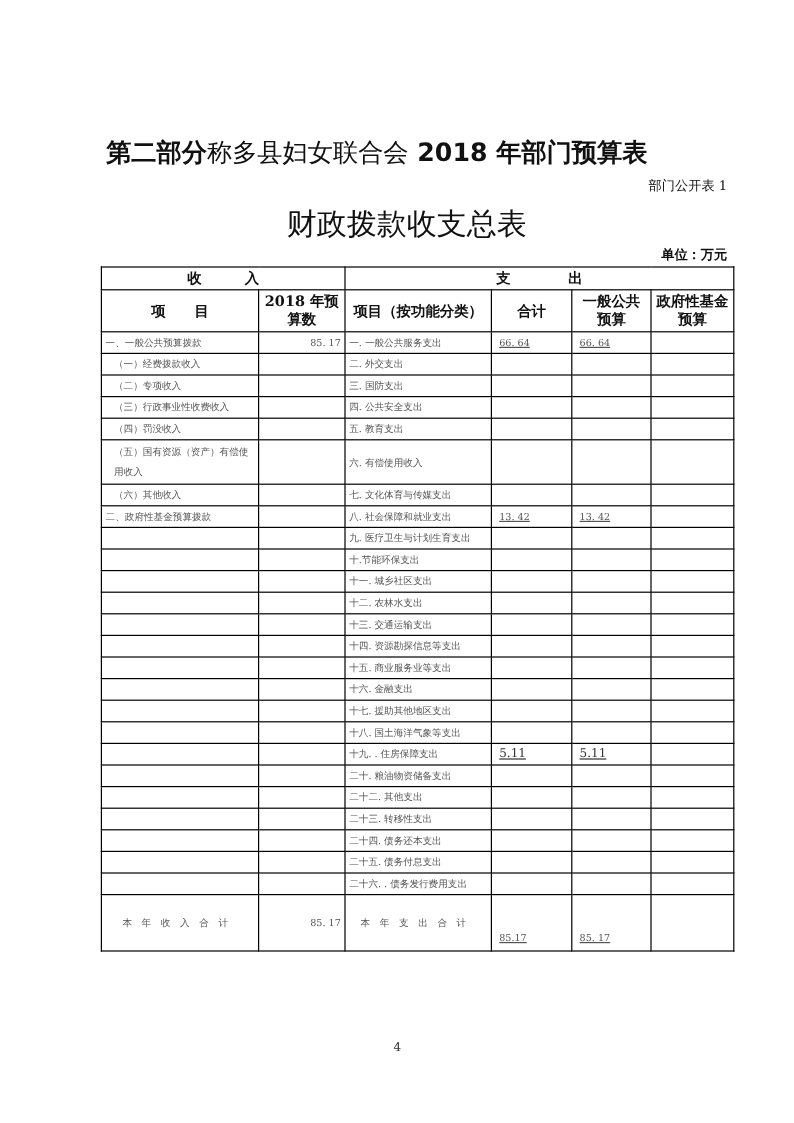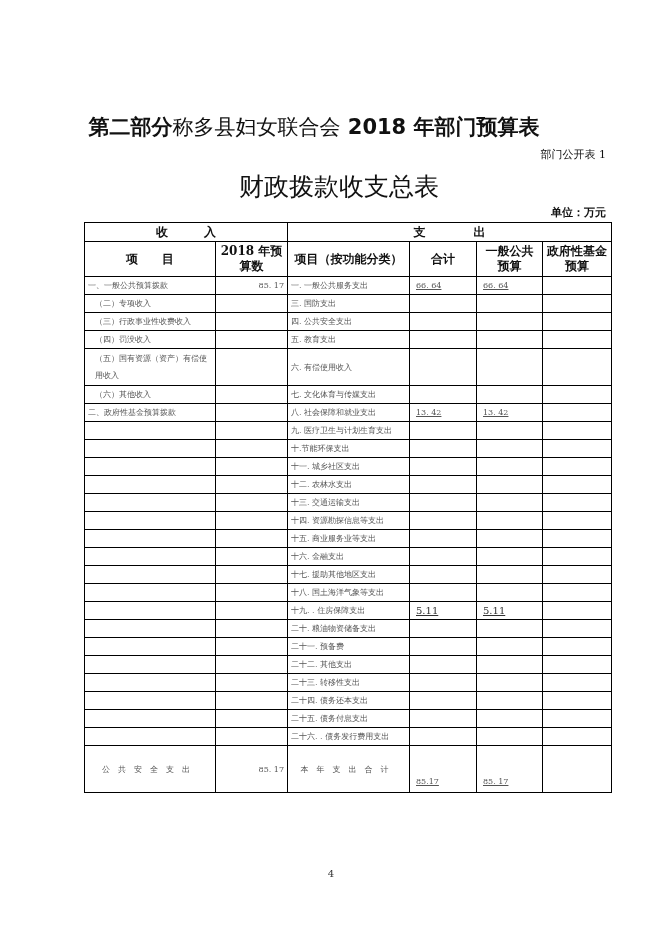--- a/index.html
+++ b/index.html
@@ -61,20 +61,28 @@
   <tbody id="rows">
       <tr>
         <td>一、一般公共预算拨款</td>
         <td class="num">85. 17</td>
         <td>一. 一般公共服务支出</td>
         <td class="numl">66. 64</td>
         <td class="numl">66. 64</td>
         <td></td>
       </tr>
       <tr>
+        <td class="ind">（一）经费拨款收入</td>
+        <td class="num"></td>
+        <td>二. 外交支出</td>
+        <td class="numl"></td>
+        <td class="numl"></td>
+        <td></td>
+      </tr>
+      <tr>
         <td class="ind">（二）专项收入</td>
         <td class="num"></td>
         <td>三. 国防支出</td>
         <td class="numl"></td>
         <td class="numl"></td>
         <td></td>
       </tr>
       <tr>
         <td class="ind">（三）行政事业性收费收入</td>
         <td class="num"></td>
@@ -207,28 +215,20 @@
         <td></td>
         <td class="num"></td>
         <td>二十. 粮油物资储备支出</td>
         <td class="numl"></td>
         <td class="numl"></td>
         <td></td>
       </tr>
       <tr>
         <td></td>
         <td class="num"></td>
-        <td>二十一. 预备费</td>
-        <td class="numl"></td>
-        <td class="numl"></td>
-        <td></td>
-      </tr>
-      <tr>
-        <td></td>
-        <td class="num"></td>
         <td>二十二. 其他支出</td>
         <td class="numl"></td>
         <td class="numl"></td>
         <td></td>
       </tr>
       <tr>
         <td></td>
         <td class="num"></td>
         <td>二十三. 转移性支出</td>
         <td class="numl"></td>
@@ -255,21 +255,21 @@
         <td></td>
         <td class="num"></td>
         <td>二十六. . 债务发行费用支出</td>
         <td class="numl"></td>
         <td class="numl"></td>
         <td></td>
       </tr>
     </tbody>
   <tbody>
     <tr class="total">
-      <td class="total-label">公共安全支出</td>
+      <td class="total-label">本年收入合计</td>
       <td class="num">85. 17</td>
       <td class="total-label">本年支出合计</td>
       <td class="numl bottom">85.17</td>
       <td class="numl bottom">85. 17</td>
       <td></td>
     </tr>
   </tbody>
 </table>
 
 <div class="page-no">4</div>

